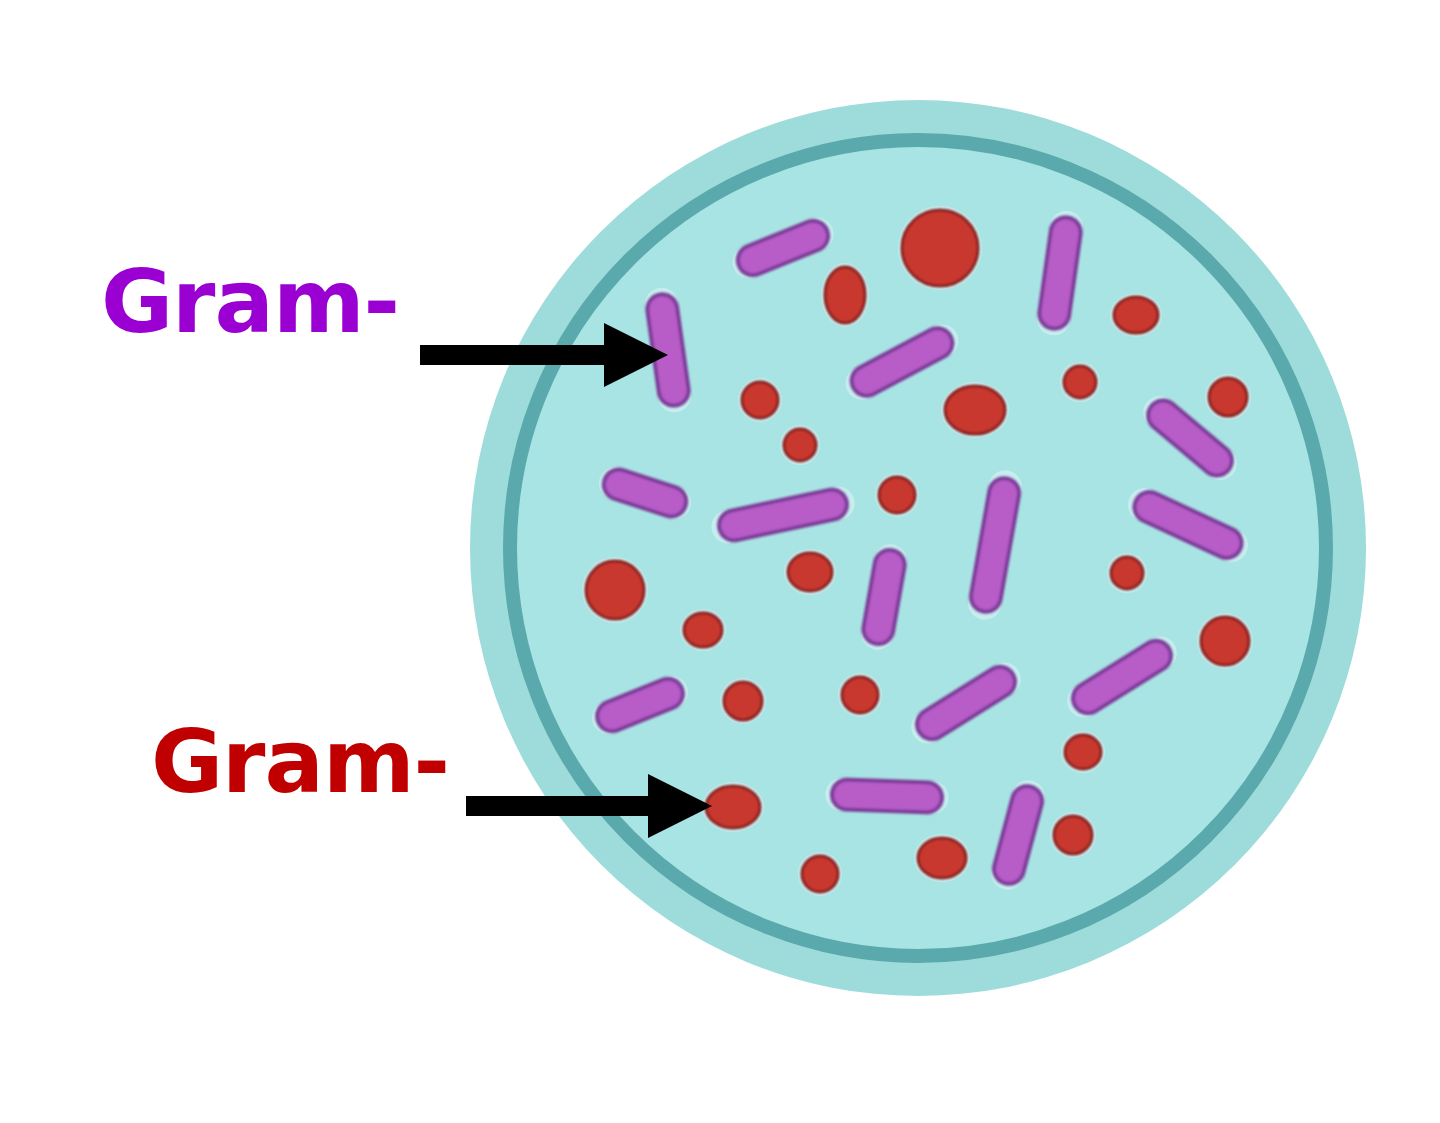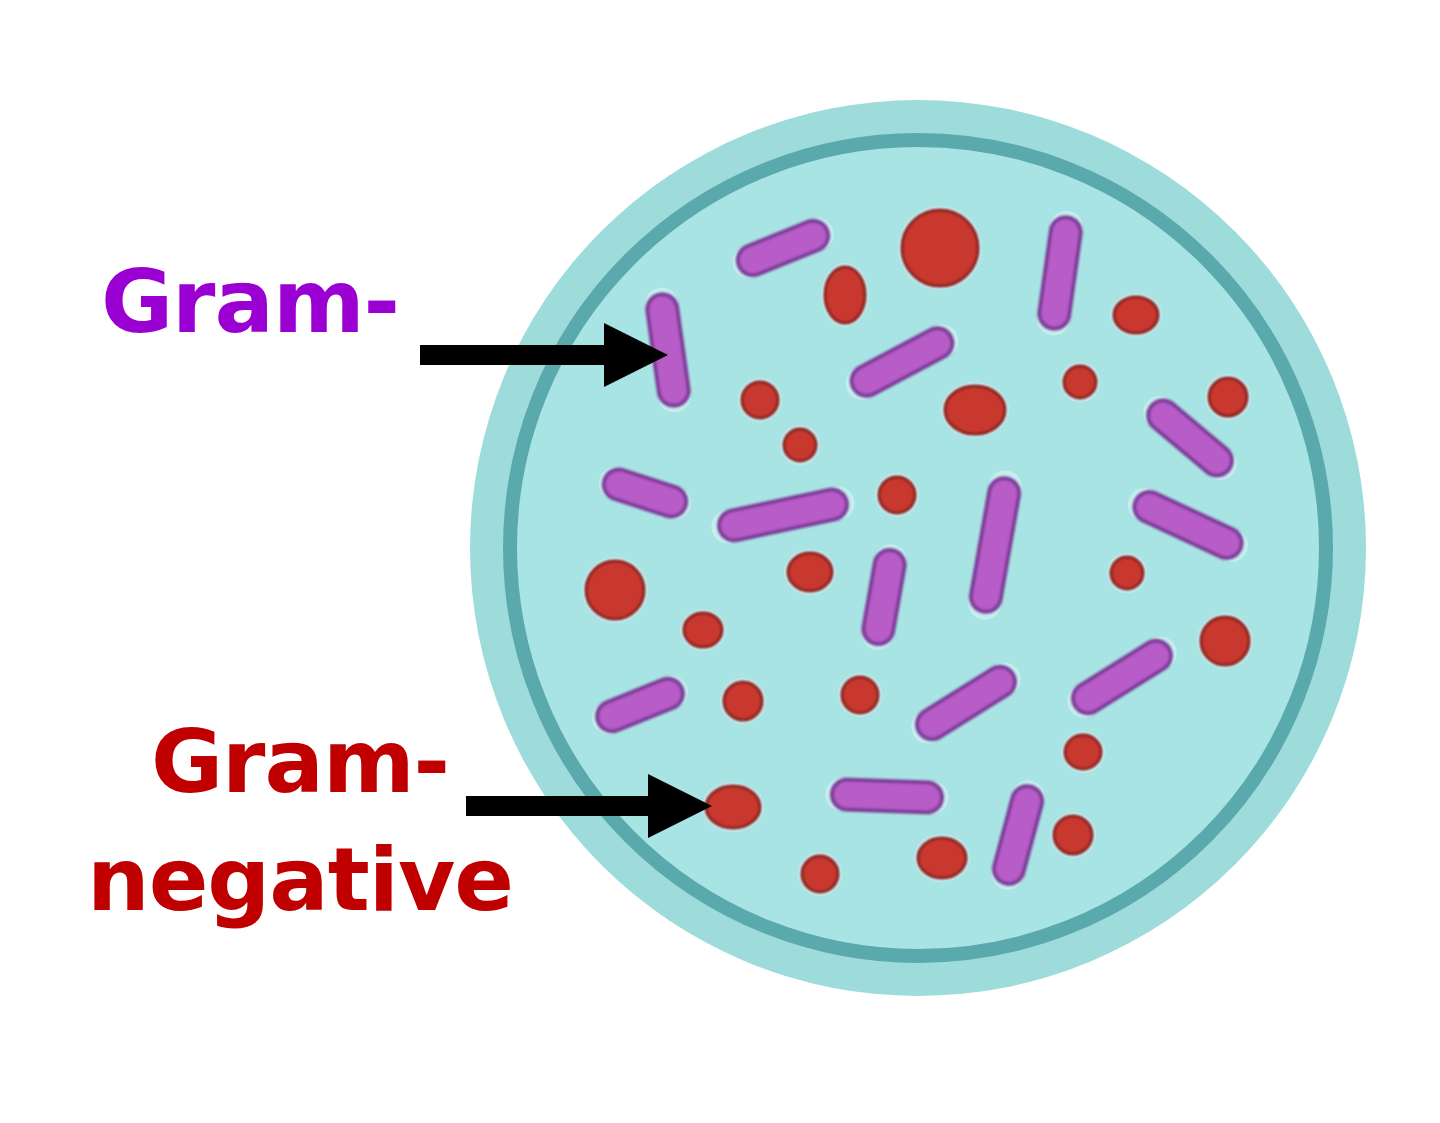--- a/index.html
+++ b/index.html
@@ -143,15 +143,14 @@
         </g>
       </g>
   </svg>
 
   <div id="label-pos" class="label" style="color: rgb(155, 0, 211);">
     <span>Gram-</span>
   </div>
 
   <div id="label-neg" class="label" style="color: rgb(192, 0, 0);">
     <span>Gram-</span>
-    <span>negative</span>
   </div>
 </div>
 
 </body></html>

